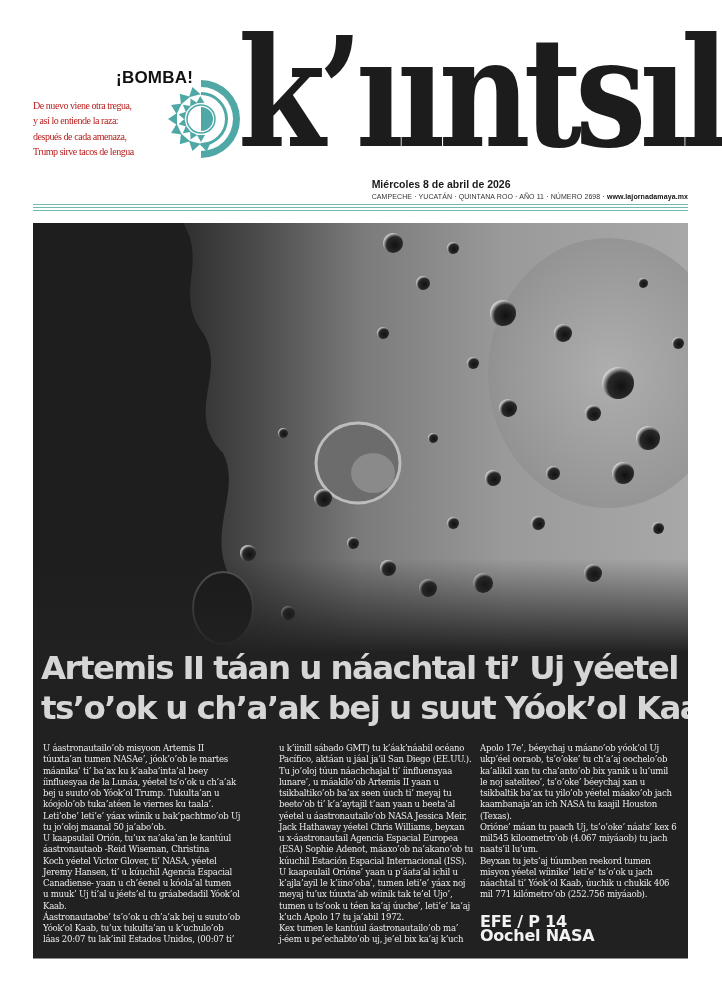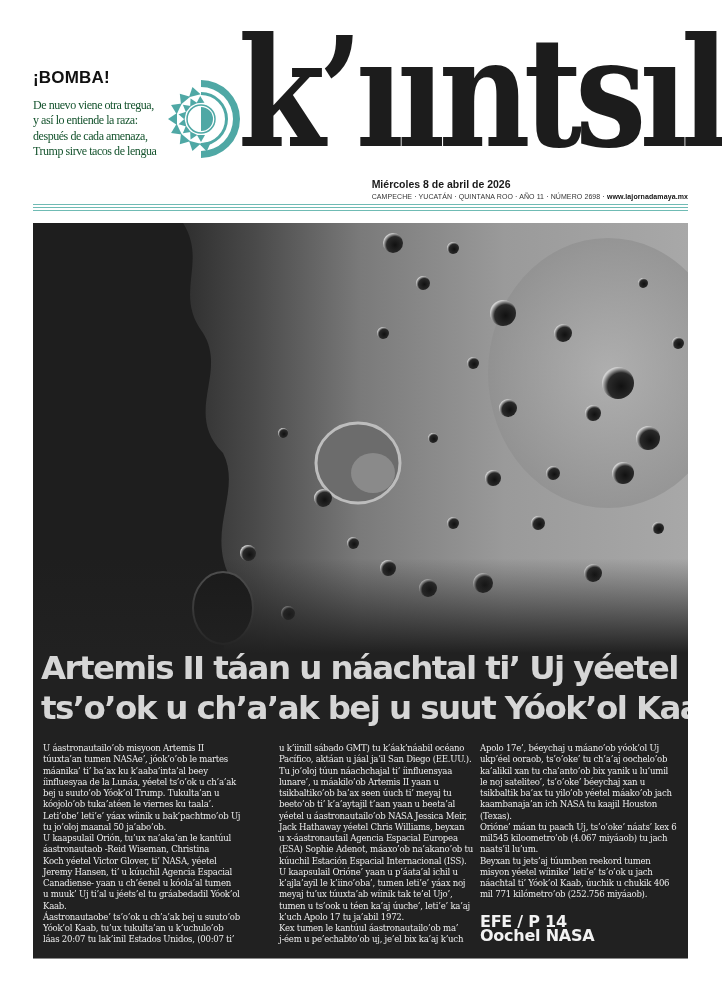--- a/index.html
+++ b/index.html
@@ -5,26 +5,26 @@
     * { box-sizing: border-box; margin: 0; padding: 0; }
     html, body { width: 722px; height: 994px; background: #ffffff; overflow: hidden; }
     body { position: relative; font-family: "DejaVu Serif", serif; color: #1a1a1a; }
 
     
     .masthead { position: absolute; left: 0; top: 0; width: 722px; height: 222px; }
 
     .bomba { position: absolute; left: 33px; top: 68px; width: 160px; }
     .bomba-title {
       font-family: "Liberation Sans", sans-serif; font-weight: 700;
-      font-size: 17px; letter-spacing: 0.2px; color: #111; line-height: 20px;
+      font-size: 17px; letter-spacing: 0.2px; color: #111; line-height: 20px; text-align: right;
     }
     .bomba-verse {
       margin-top: 10px;
-      font-family: "Liberation Serif", serif; font-size: 12px; line-height: 15.4px;
-      color: #14532d; letter-spacing: -0.45px; white-space: pre-line;
+      font-family: "Liberation Serif", serif; font-size: 10px; line-height: 15.4px;
+      color: #b91c1c; letter-spacing: -0.45px; white-space: pre-line;
     }
 
     .emblem { position: absolute; left: 158px; top: 78px; width: 86px; height: 82px; }
 
     .logo {
       position: absolute; left: 238px; top: 18px; width: 450px; height: 150px;
       font-family: "DejaVu Serif", serif; font-weight: 900;
       font-size: 152px; line-height: 150px; letter-spacing: -8px;
       color: #1c1c1c; transform: scaleX(0.83); transform-origin: left top;
       white-space: nowrap;

